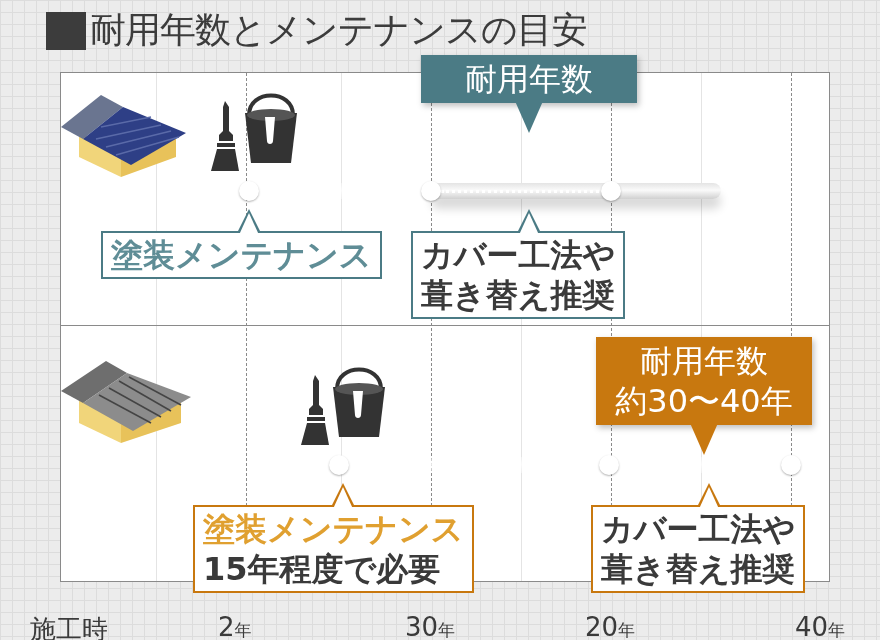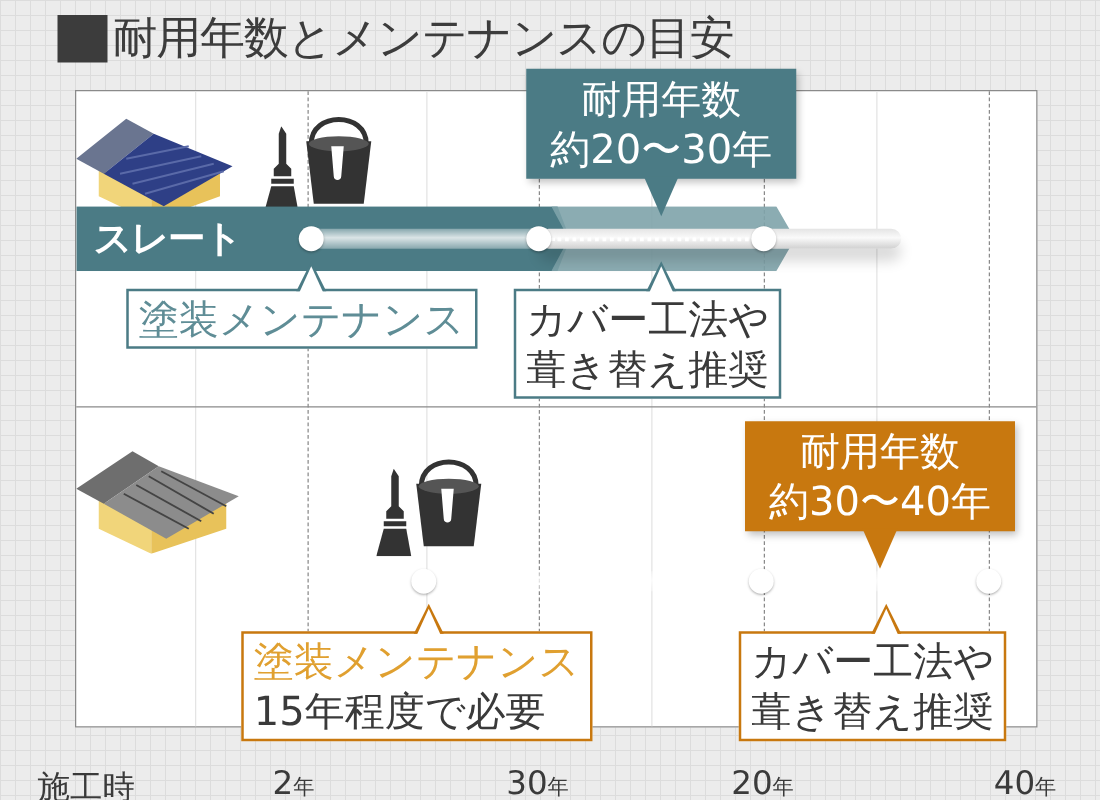--- a/index.html
+++ b/index.html
@@ -62,21 +62,21 @@
     position: absolute; color: #fff; text-align: center; font-size: 32px; line-height: 40px;
     padding: 4px 10px; box-shadow: 2px 3px 6px rgba(0,0,0,0.25); z-index: 5;
   }
   .lifespan .pointer {
     position: absolute; bottom: -30px; width: 0; height: 0;
     border-left: 14px solid transparent; border-right: 14px solid transparent;
     border-top: 32px solid; 
   }
   .note {
     position: absolute; background: #fff; font-size: 32px; line-height: 40px;
-    padding: 2px 8px; border: 2px solid; z-index: 5; white-space: nowrap;
+    padding: 2px 8px; border: 2px solid; z-index: 5; white-space: nowrap; font-weight: bold;
   }
   .note .up {
     position: absolute; top: -24px; width: 0; height: 0;
     border-left: 12px solid transparent; border-right: 12px solid transparent;
     border-bottom: 24px solid;
   }
   .note .up-inner {
     position: absolute; top: -20px; width: 0; height: 0;
     border-left: 10px solid transparent; border-right: 10px solid transparent;
     border-bottom: 22px solid #fff;
@@ -123,35 +123,29 @@
     <rect x="6" y="42" width="18" height="4" fill="#333"></rect>
     <path d="M6 48 L24 48 L28 70 L0 70 Z" fill="#333"></path>
   </svg>
   <svg class="bucket" style="left:180px;top:12px" width="60" height="80" viewBox="0 0 60 80">
     <path d="M8 30 C8 4 52 4 52 30" stroke="#333" stroke-width="4" fill="none"></path>
     <path d="M4 28 L56 28 L50 78 L10 78 Z" fill="#333"></path>
     <ellipse cx="30" cy="30" rx="24" ry="6" fill="#555"></ellipse>
     <path d="M24 32 L34 32 L32 56 C32 60 26 60 26 56 Z" fill="#fff"></path>
   </svg>
 
-  <div class="band" style="top:92px;width:660px;">
-    <div class="arrow-seg" style="left:0;width:395px;background:#4b7b85;clip-path:polygon(0 0,385px 0,395px 50%,385px 100%,0 100%);"></div>
-    <div class="arrow-seg" style="left:380px;width:195px;background:#7ea3aa;clip-path:polygon(0 0,180px 0,195px 50%,180px 100%,0 100%,14px 50%);opacity:.9"></div>
-    <span class="band-label">スレート</span>
-  </div>
   <div class="track" style="left:185px;top:110px;width:190px"></div>
   <div class="track end" style="left:370px;top:110px;width:290px"></div>
   <div class="dotted" style="left:380px;top:117px;width:170px"></div>
   <div class="dot" style="left:178px;top:108px"></div>
   <div class="dot" style="left:360px;top:108px"></div>
   <div class="dot" style="left:540px;top:108px"></div>
 
   <div class="lifespan" style="left:360px;top:-18px;width:216px;background:#4b7b85;">
     <div>耐用年数</div>
-    <div>約20〜30年</div>
     <div class="pointer" style="left:94px;border-top-color:#4b7b85"></div>
   </div>
 
   <div class="note" style="left:40px;top:158px;border-color:#4b7b85;">
     <div class="up" style="left:134px;border-bottom-color:#4b7b85"></div>
     <div class="up-inner" style="left:136px"></div>
     <div style="color:#5f8d96">塗装メンテナンス</div>
   </div>
   <div class="note" style="left:350px;top:158px;border-color:#4b7b85;">
     <div class="up" style="left:104px;border-bottom-color:#4b7b85"></div>

